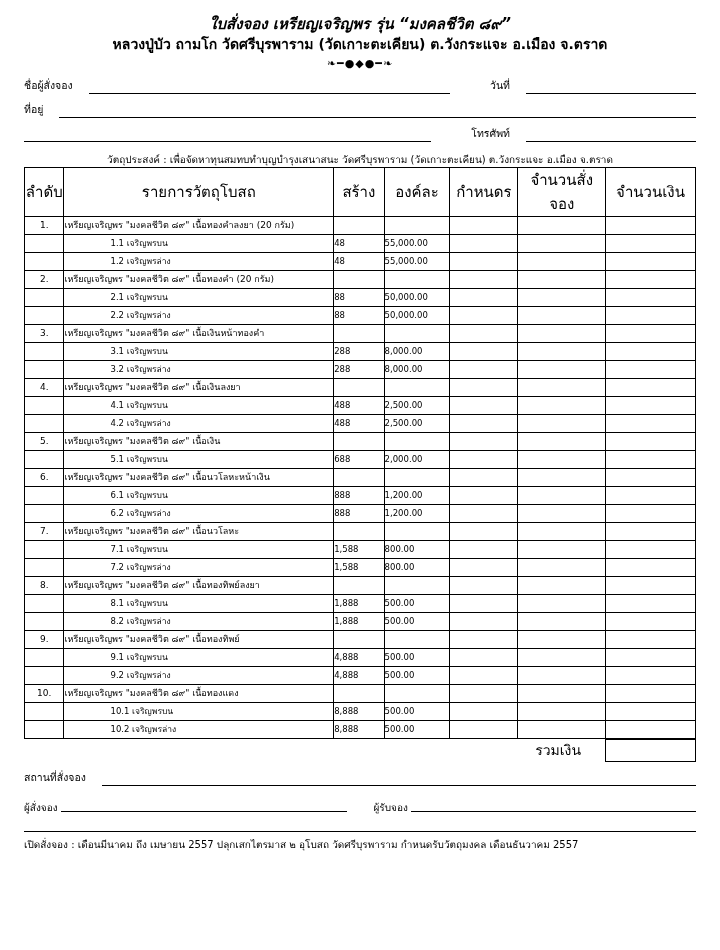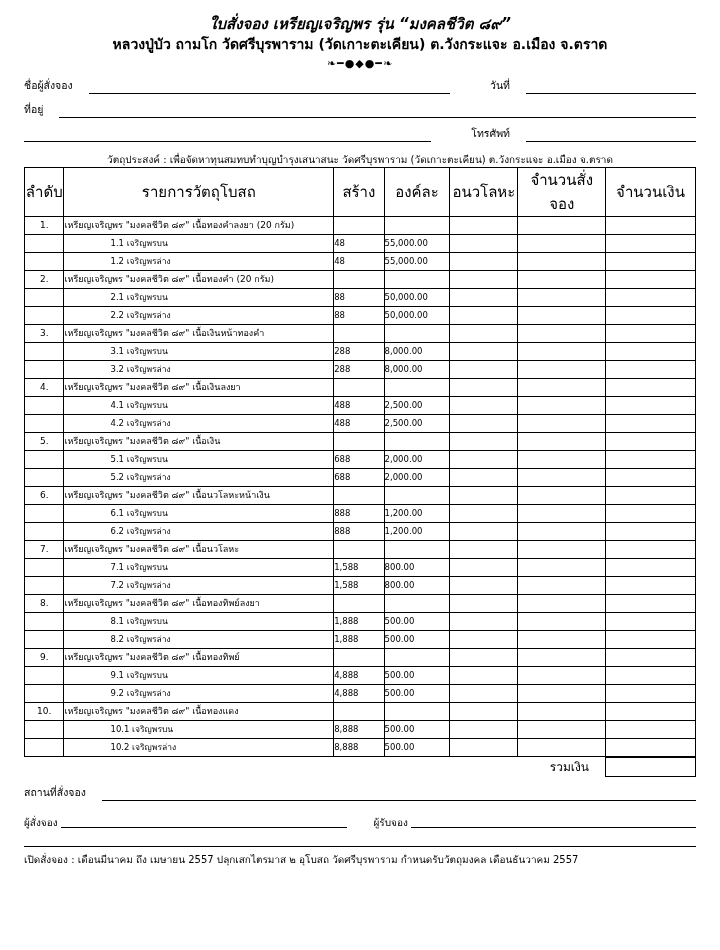--- a/index.html
+++ b/index.html
@@ -113,39 +113,39 @@
     font-size: 8.5px;
   }
   td.blank { }
 
   .total-row td {
     border: none;
     height: 24px;
   }
   .total-row td.label {
     text-align: right;
-    padding-right: 16px;
-    font-size: 12px;
+    padding-right: 24px;
+    font-size: 14px;
     border: none;
   }
   .total-row td.box {
     border: 1px solid #000;
   }
 
   .footer {
   }
   .sign-row {
     display: flex;
     justify-content: space-between;
     font-size: 10px;
     margin-top: 14px;
   }
   .sign-half {
     display: flex;
-    align-items: center;
+    align-items: flex-start;
     width: 48%;
   }
   .note {
     font-size: 10px;
     margin-top: 16px;
     text-align: left;
     border-top: 1px solid #000;
     padding-top: 5px;
   }
   .note-inner { display: inline-block; }
@@ -192,21 +192,21 @@
       <col class="c-price">
         <col class="c-qty">
         <col class="c-amt">
     </colgroup>
     <thead>
       <tr>
         <th>ลำดับ</th>
         <th>รายการวัตถุโบสถ</th>
         <th>สร้าง</th>
         <th>องค์ละ</th>
-        <th>อนวโลหะ</th>
+        <th>กำหนดร</th>
         <th>จำนวนสั่งจอง</th>
         <th>จำนวนเงิน</th>
       </tr>
     </thead>
     <tbody id="order-body">
         <tr>
           <td class="no">1.</td>
           <td class="desc">เหรียญเจริญพร "มงคลชีวิต ๘๙" เนื้อทองคำลงยา (20 กรัม)</td>
           <td class="num"></td>
           <td class="num"></td>
@@ -318,29 +318,20 @@
           <td class="desc">เหรียญเจริญพร "มงคลชีวิต ๘๙" เนื้อเงิน</td>
           <td class="num"></td>
           <td class="num"></td>
           <td class="blank"></td>
           <td class="blank"></td>
           <td class="blank"></td>
         </tr>
         <tr>
           <td class="no"></td>
           <td class="desc sub">5.1 เจริญพรบน</td>
-          <td class="num">688</td>
-          <td class="num">2,000.00</td>
-          <td class="blank"></td>
-          <td class="blank"></td>
-          <td class="blank"></td>
-        </tr>
-        <tr>
-          <td class="no"></td>
-          <td class="desc sub">5.2 เจริญพรล่าง</td>
           <td class="num">688</td>
           <td class="num">2,000.00</td>
           <td class="blank"></td>
           <td class="blank"></td>
           <td class="blank"></td>
         </tr>
         <tr>
           <td class="no">6.</td>
           <td class="desc">เหรียญเจริญพร "มงคลชีวิต ๘๙" เนื้อนวโลหะหน้าเงิน</td>
           <td class="num"></td>

